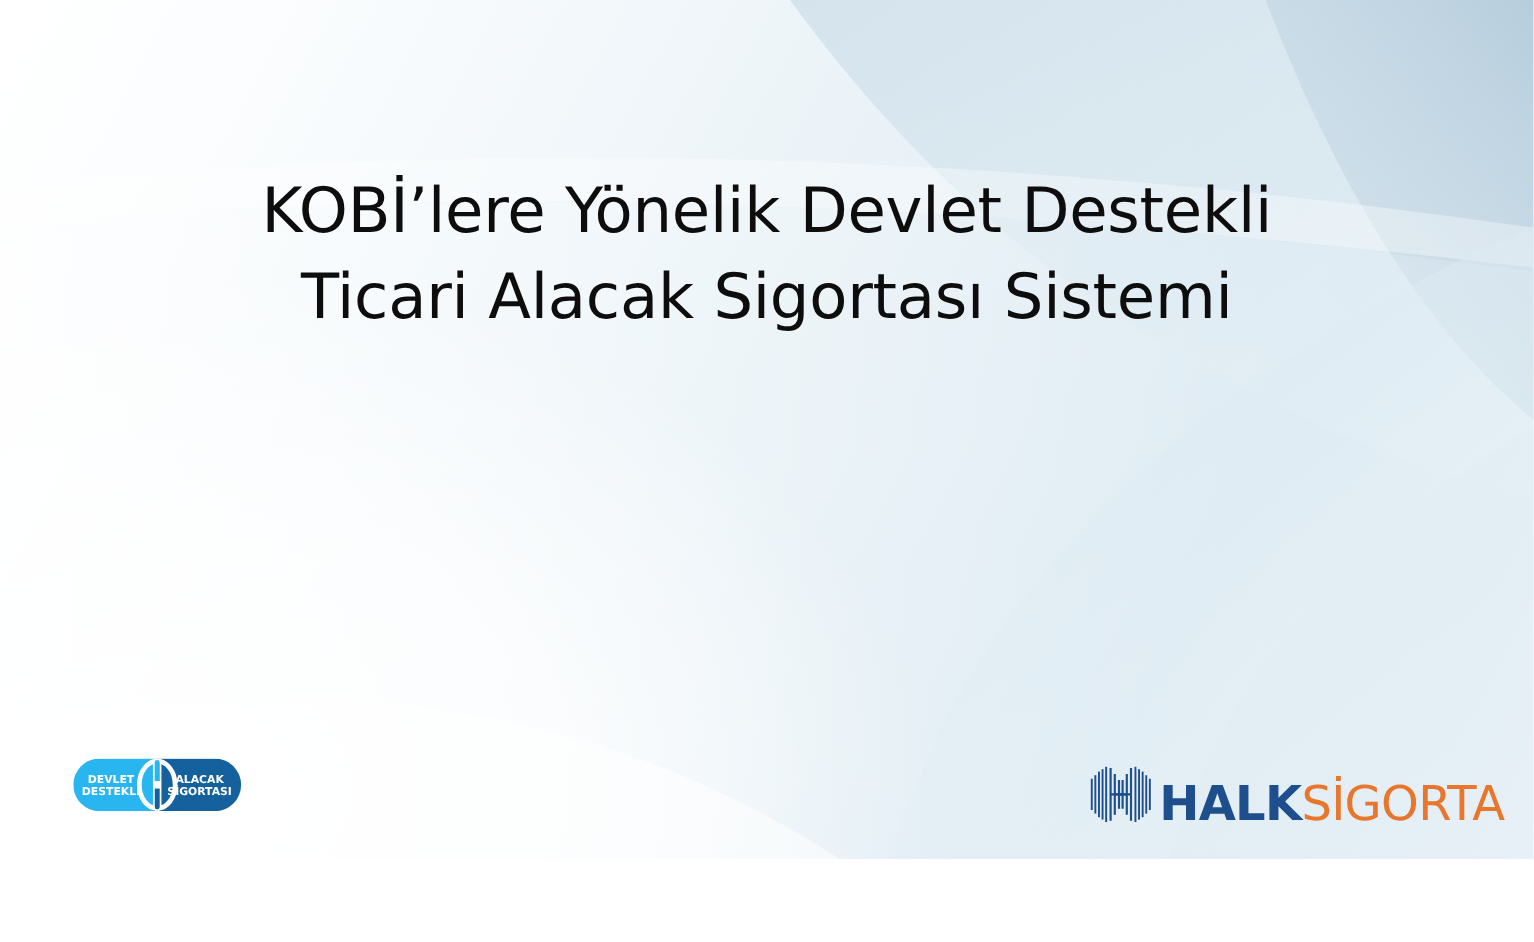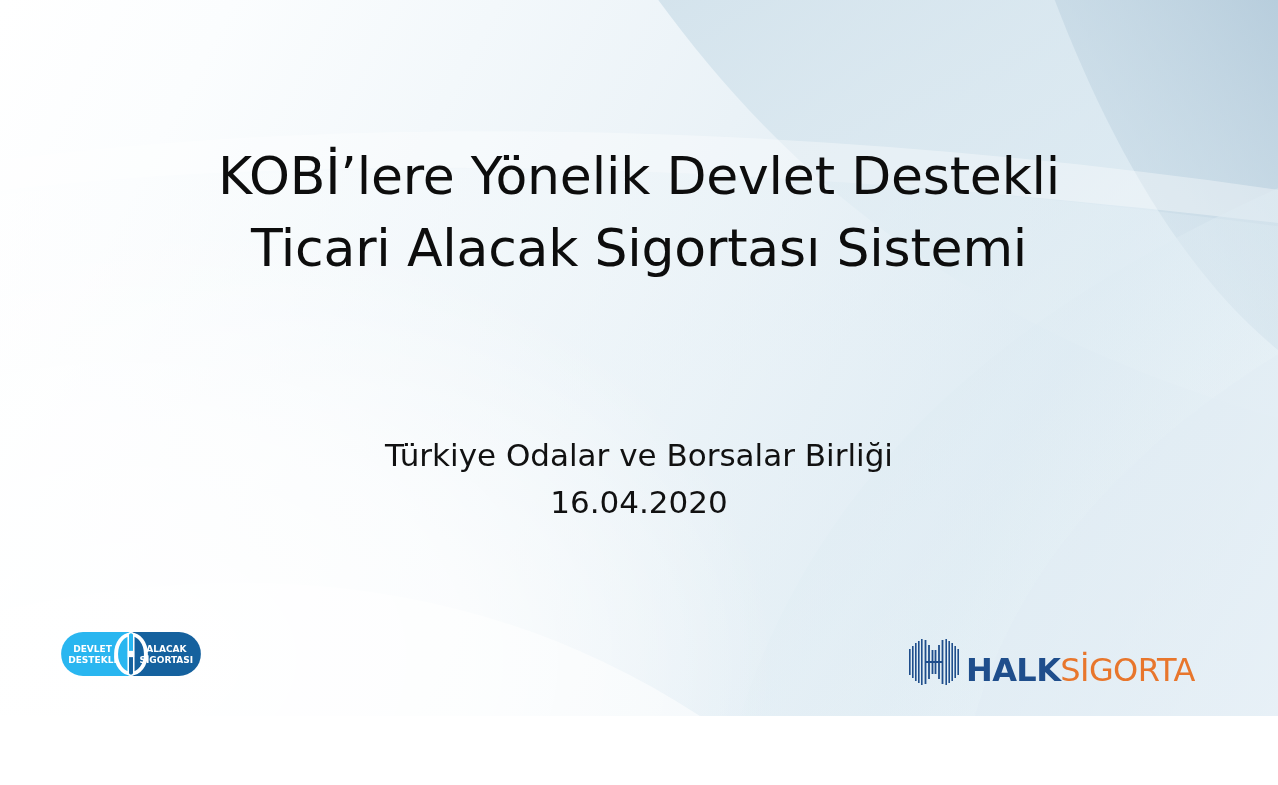--- a/index.html
+++ b/index.html
@@ -114,21 +114,21 @@
   }
   .halk-mark{
     width: 52px;
     height: 52px;
     flex: 0 0 52px;
     display:block;
   }
   .halk-word{
     margin-left: 6px;
     font-family: "DejaVu Sans", "Liberation Sans", sans-serif;
-    font-size: 32px;
+    font-size: 40px;
     font-weight: 700;
     letter-spacing: -0.6px;
     line-height: 1;
     white-space: nowrap;
     margin-top: 16px;
   }
   .halk-word .w1{ color:#1F4E8C; }
   .halk-word .w2{ color:#E8762C; font-weight:400; }
 </style>
 </head>
@@ -171,24 +171,20 @@
     <path d="M 1320 330 C 1140 430, 1020 560, 975 716 L 1320 716 Z" fill="#dfecf4" opacity="0.45"></path>
 
     <path d="M -40 620 C 200 560, 460 560, 700 716 L -40 716 Z" fill="#ffffff" opacity="0.55"></path>
   </svg>
 
   <div class="title-block">
     <div class="title-line">KOBİ’lere Yönelik Devlet Destekli</div>
     <div class="title-line">Ticari Alacak Sigortası Sistemi</div>
   </div>
 
-  <div class="subtitle-block">
-    <div class="subtitle-line">Türkiye Odalar ve Borsalar Birliği</div>
-    <div class="subtitle-line">16.04.2020</div>
-  </div>
 
   <div class="logo-dds">
     <svg viewBox="0 0 178 56" aria-hidden="true">
       <defs>
         <clipPath id="pillClip">
           <rect x="0" y="0" width="178" height="56" rx="28" ry="28"></rect>
         </clipPath>
       </defs>
       <g clip-path="url(#pillClip)">
         <rect x="0" y="0" width="89" height="56" fill="#29B6F0"></rect>

